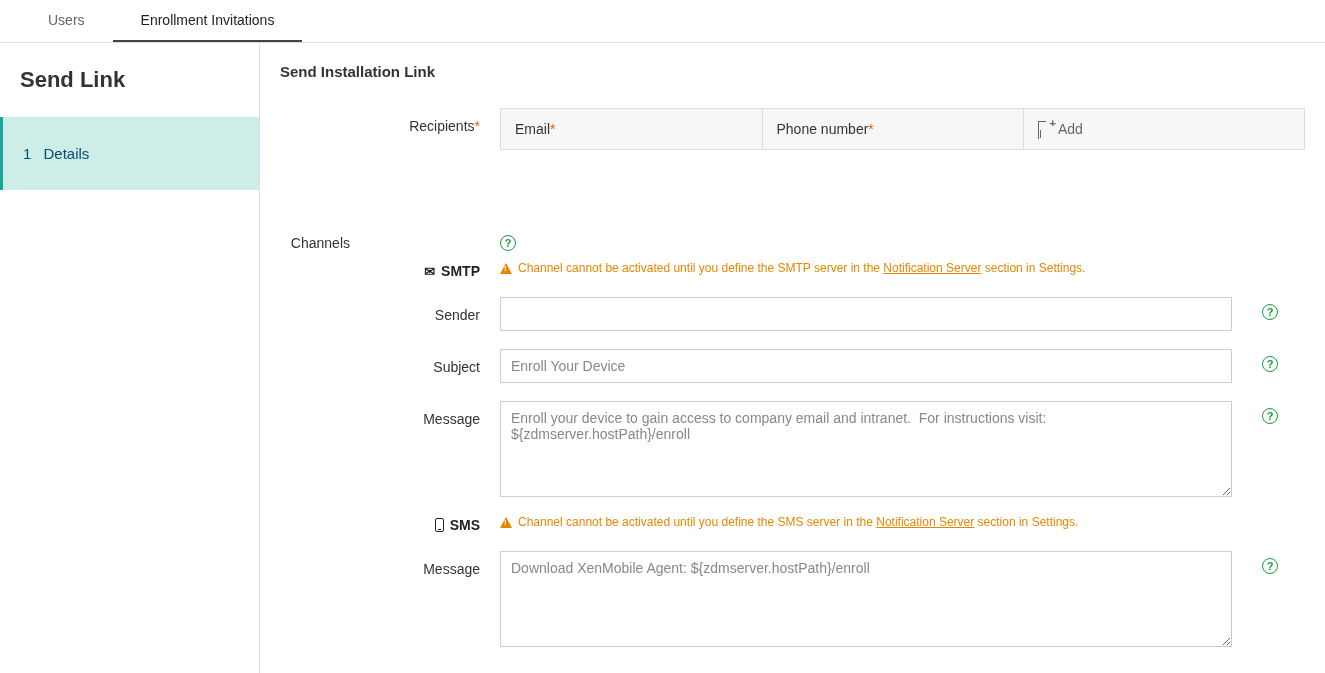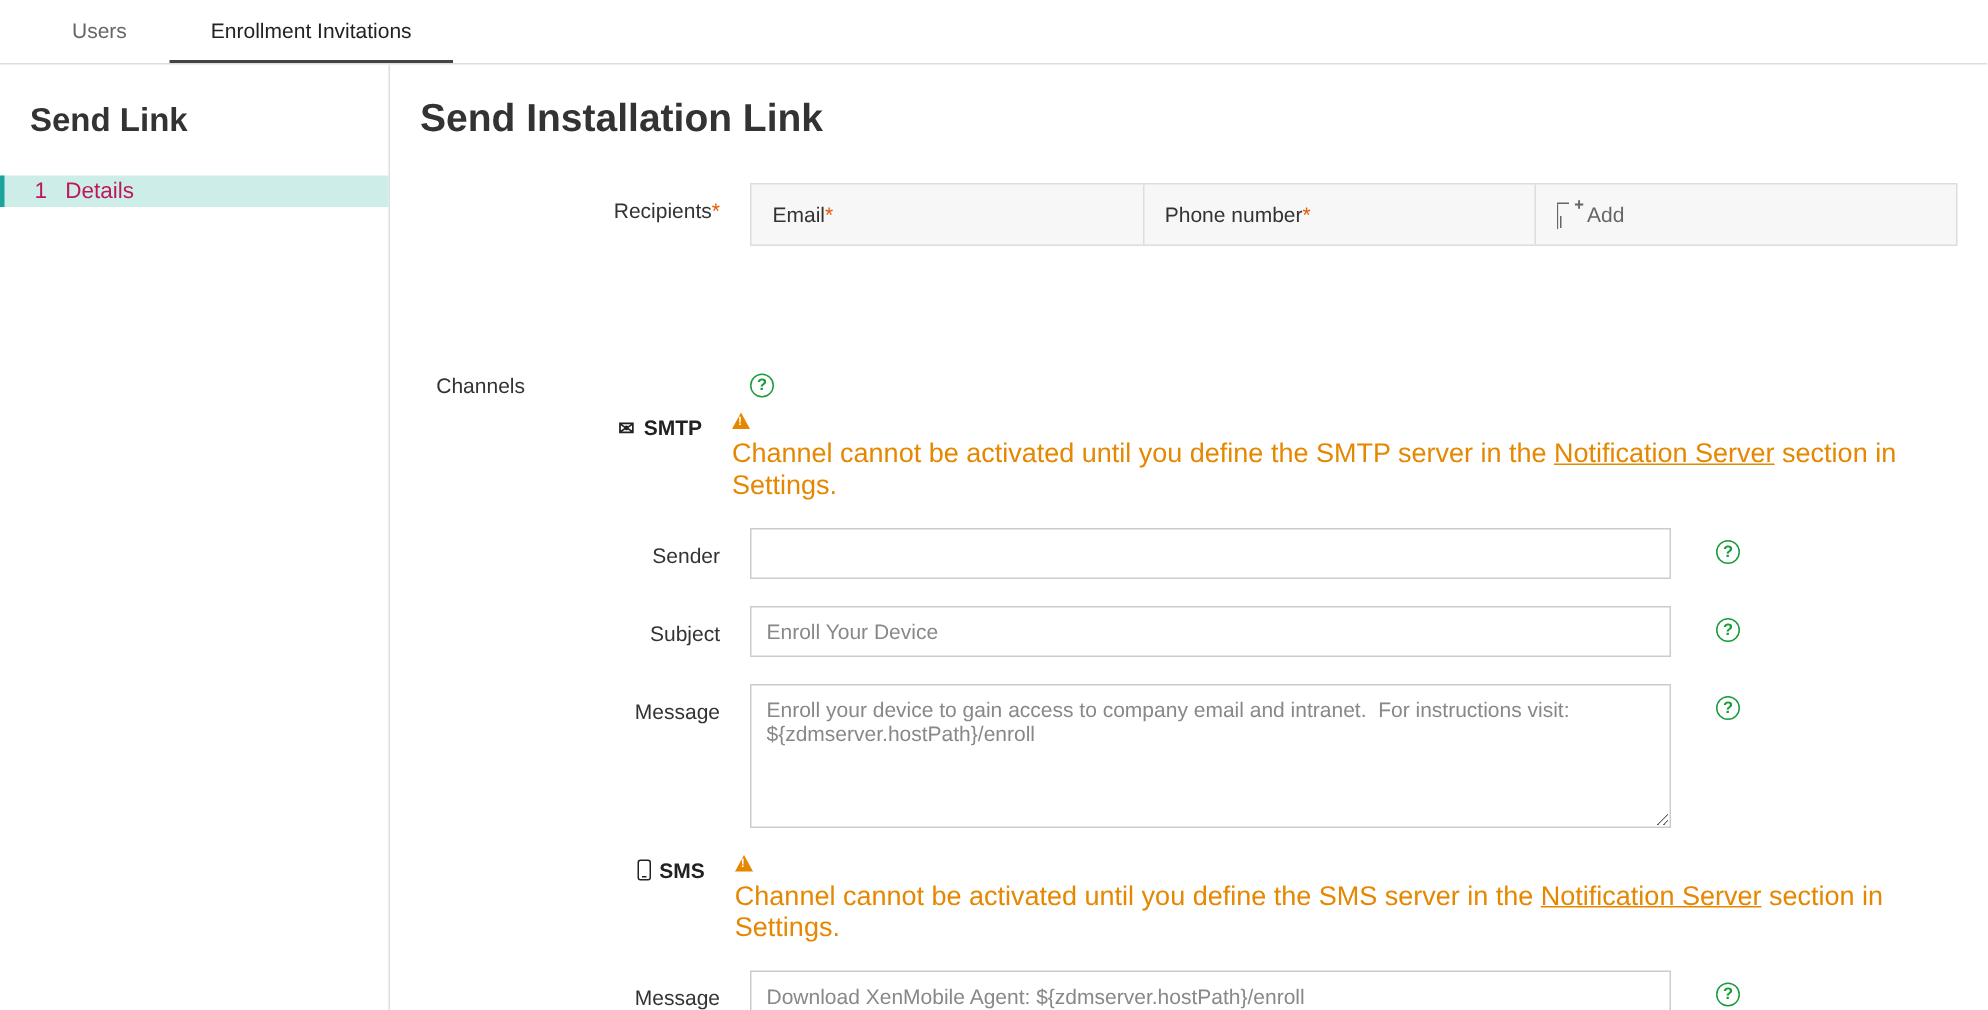--- a/index.html
+++ b/index.html
@@ -35,34 +35,34 @@
     border-right: 1px solid #ddd;
     min-height: 630px;
   }
   .sidebar-title {
     font-size: 22px;
     font-weight: 600;
     padding: 24px 20px;
     color: #333;
   }
   .step {
-    padding: 2px 20px;
-    color: #be185d;
+    padding: 28px 20px;
+    color: #0c4a6e;
     background: #cdeee8;
     border-left: 3px solid #1ba39c;
     font-size: 15px;
     cursor: pointer;
   }
   .step-num { margin-right: 8px; }
   .main {
     flex: 1;
     padding: 20px 20px 40px 20px;
   }
   .page-title {
-    font-size: 26px;
+    font-size: 15px;
     font-weight: 600;
     margin: 0 0 28px 0;
     color: #333;
   }
   .row {
     display: flex;
     margin-bottom: 14px;
   }
   .label-col {
     width: 220px;
@@ -133,21 +133,21 @@
     color: #222;
     display: flex;
     align-items: center;
     justify-content: flex-end;
     gap: 6px;
     padding-top: 2px;
     font-size: 14px;
   }
   .warn {
     color: #e58700;
-    font-size: 18px;
+    font-size: 12px;
     display: flex;
     align-items: center;
     gap: 6px;
     flex-wrap: wrap;
   }
   .warn a { color: #e58700; text-decoration: underline; }
   .tri {
     width: 0; height: 0;
     border-left: 6px solid transparent;
     border-right: 6px solid transparent;
@@ -157,21 +157,21 @@
   .tri::after {
     content: "!";
     position: absolute;
     left: -2px;
     top: 1px;
     color: #fff;
     font-size: 8px;
     font-weight: 700;
   }
   .input, .textarea {
-    width: 614px;
+    width: 732px;
     border: 1px solid #ccc;
     padding: 8px 10px;
     font-family: inherit;
     font-size: 14px;
     color: #888;
     background: #fff;
   }
   .textarea {
     min-height: 96px;
     resize: both;

